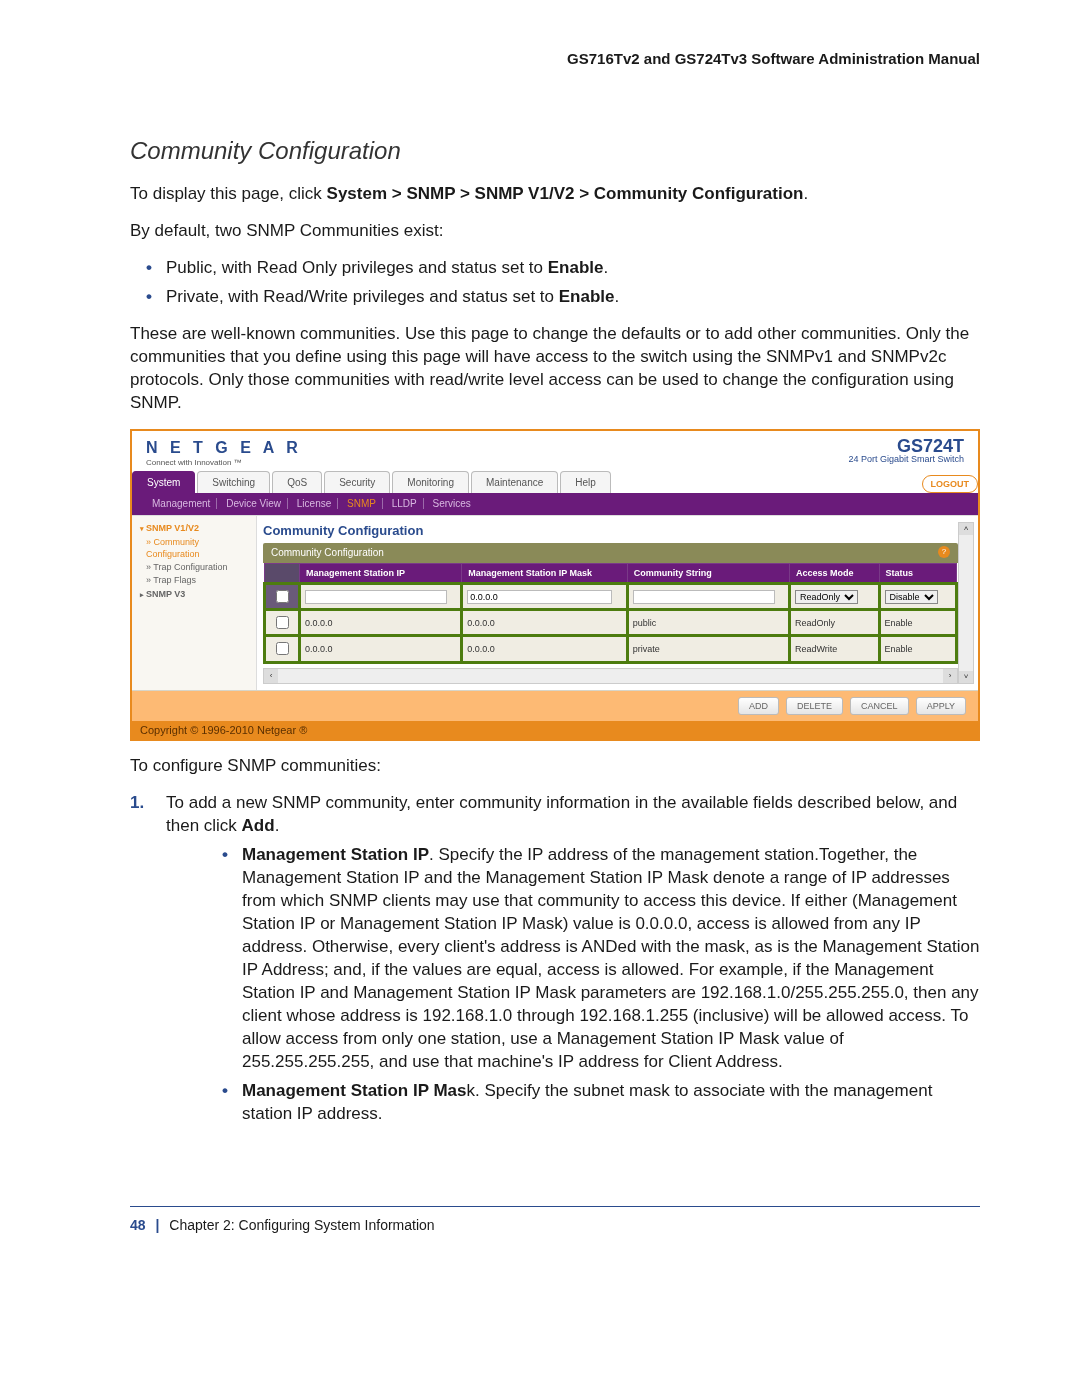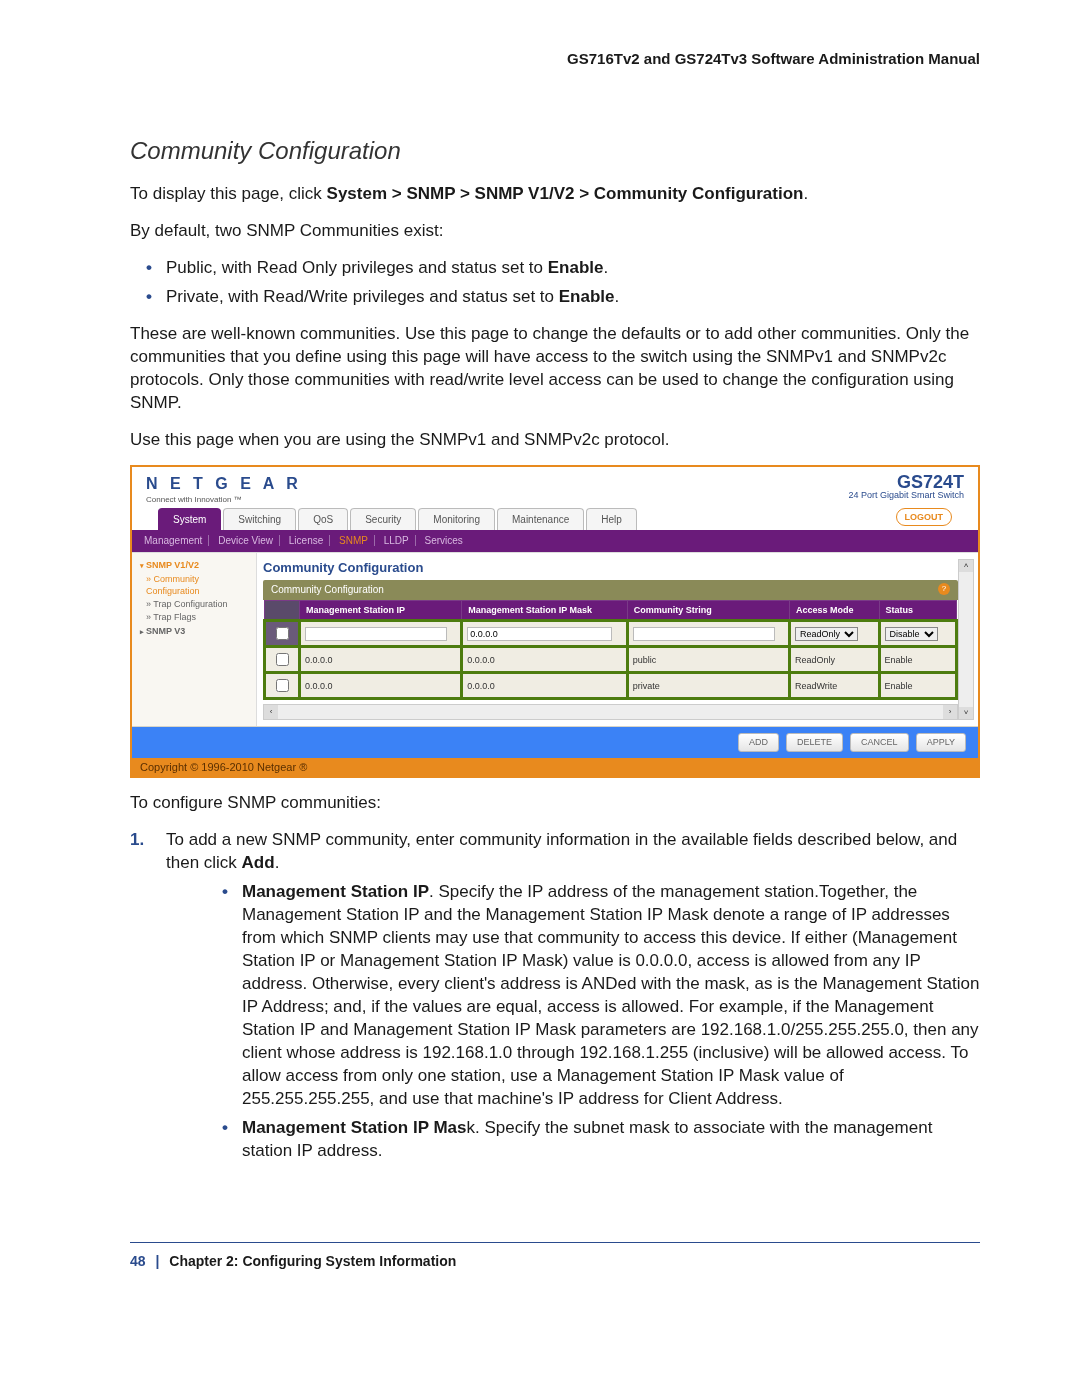--- a/index.html
+++ b/index.html
@@ -18,25 +18,25 @@
   .sub-item{position:relative;padding-left:20px;margin-bottom:6px}
   .sub-item::before{content:"•";color:#2a4b8d;position:absolute;left:0;font-weight:bold}
   .b{font-weight:bold}
   
   .win{border:2px solid #e88a1e;background:#fff;margin:6px 0 14px 0;font-size:11px;color:#333}
   .win-top{display:flex;justify-content:space-between;align-items:flex-start;padding:6px 14px 2px 14px}
   .ng-logo{letter-spacing:4px;font-weight:bold;color:#2a4b8d;font-size:16px}
   .ng-tag{font-size:8px;color:#555;letter-spacing:0}
   .model{color:#2a4b8d;font-weight:bold;font-size:18px;text-align:right;line-height:1}
   .model span{display:block;font-size:9px;font-weight:normal}
-  .tabs{display:flex;align-items:flex-start;background:#fff;padding:0 26px}
+  .tabs{display:flex;align-items:flex-end;background:#fff;padding:0 0}
   .tab{padding:4px 14px;border:1px solid #bbb;border-bottom:none;border-radius:4px 4px 0 0;margin-right:2px;background:#f5f5f5;font-size:10px;color:#555}
   .tab.active{background:#6a1b7a;color:#fff;border-color:#6a1b7a}
   .logout{margin-left:auto;border:1px solid #e88a1e;color:#e88a1e;padding:2px 8px;border-radius:9px;font-size:9px;font-weight:bold}
-  .subtabs{background:#6a1b7a;color:#d8b8e0;padding:4px 12px;font-size:10px}
+  .subtabs{background:#6a1b7a;color:#d8b8e0;padding:4px 20px;font-size:10px}
   .subtabs span{margin-right:6px;padding-right:6px;border-right:1px solid #9c6aaa}
   .subtabs span.a{color:#e88a1e}
   .content{display:flex;background:#f9f7f2;border-top:1px solid #ddd}
   .sidebar{width:110px;background:#f9f7f2;padding:6px 6px 6px 8px;font-size:9px}
   .sidebar .hd{color:#e88a1e;font-weight:bold;margin-bottom:2px;font-size:9px}
   .sidebar .itm{color:#666;margin:1px 0 1px 6px}
   .sidebar .itm.a{color:#e88a1e}
   .main{flex:1;background:#fff;border-left:1px solid #ddd;position:relative;padding:6px 20px 6px 6px}
   .sec-title{color:#2a4b8d;font-weight:bold;font-size:13px;margin-bottom:4px}
   .subbar{background:#8a8a58;color:#fff;padding:3px 8px;font-size:10px;display:flex;justify-content:space-between;border-radius:2px 2px 0 0}
@@ -45,47 +45,46 @@
   table.cfg th{background:#6a1b7a;color:#fff;text-align:left;padding:3px 6px;font-weight:bold;border:1px solid #7a3a88}
   table.cfg td{background:#f0ede3;padding:2px 4px;border:3px solid #4d7c0f}
   table.cfg td input[type=text]{width:90%;border:1px solid #bbb;font-size:9px;padding:1px 2px;background:#fff}
   table.cfg td select{font-size:9px;border:1px solid #888}
   table.cfg td.chk{text-align:center;width:22px;background:#6a5a7a}
   .scrl{position:absolute;right:4px;top:6px;bottom:6px;width:14px;background:#eee;border:1px solid #ccc}
   .scrl .up,.scrl .dn{height:12px;background:#ddd;text-align:center;font-size:8px;line-height:12px}
   .hscroll{display:flex;background:#eee;border:1px solid #ccc;margin-top:4px;height:14px}
   .hscroll .btn{width:14px;background:#ddd;text-align:center;font-size:8px;line-height:14px}
   .hscroll .track{flex:1}
-  .btnbar{background:#3b82f6;padding:6px 12px;text-align:right;border-top:1px solid #d8d5c8}
+  .btnbar{background:#fdba74;padding:6px 12px;text-align:right;border-top:1px solid #d8d5c8}
   .btnbar span{display:inline-block;border:1px solid #bbb;background:linear-gradient(#fff,#e5e5e5);padding:2px 10px;border-radius:3px;font-size:9px;color:#666;margin-left:4px}
   .copy{background:#e88a1e;color:#5a2f00;font-size:11px;padding:2px 8px}
   .footer{border-top:1px solid #2a4b8d;margin-top:80px;padding-top:10px;font-size:14px}
   .footer .pnum{color:#2a4b8d;font-weight:bold}
   .footer .sep{color:#2a4b8d;font-weight:bold;margin:0 6px}
-  .footer .chap{font-weight:bold}
+  .footer .chap{font-weight:normal}
 </style>
 </head>
 <body>
 
 <div class="page">
   <div class="hdr-title">GS716Tv2 and GS724Tv3 Software Administration Manual</div>
 
   <div class="h2">Community Configuration</div>
 
   <div class="body">
     <p>
       <span>To display this page, click </span><span class="b">System &gt; SNMP &gt; SNMP V1/V2 &gt; Community Configuration</span><span>.</span>
     </p>
     <p>By default, two SNMP Communities exist:</p>
     <ul>
       <li><span>Public, with Read Only privileges and status set to </span><span class="b">Enable</span><span>.</span></li>
       <li><span>Private, with Read/Write privileges and status set to </span><span class="b">Enable</span><span>.</span></li>
     </ul>
     <p>These are well-known communities. Use this page to change the defaults or to add other communities. Only the communities that you define using this page will have access to the switch using the SNMPv1 and SNMPv2c protocols. Only those communities with read/write level access can be used to change the configuration using SNMP.</p>
-    <p>Use this page when you are using the SNMPv1 and SNMPv2c protocol.</p>
 
     <div class="win">
       <div class="win-top">
         <div>
           <div class="ng-logo">N E T G E A R</div>
           <div class="ng-tag">Connect with Innovation ™</div>
         </div>
         <div class="model">
           <span style="font-size:18px;font-weight:bold">GS724T</span>
           <span>24 Port Gigabit Smart Switch</span>

